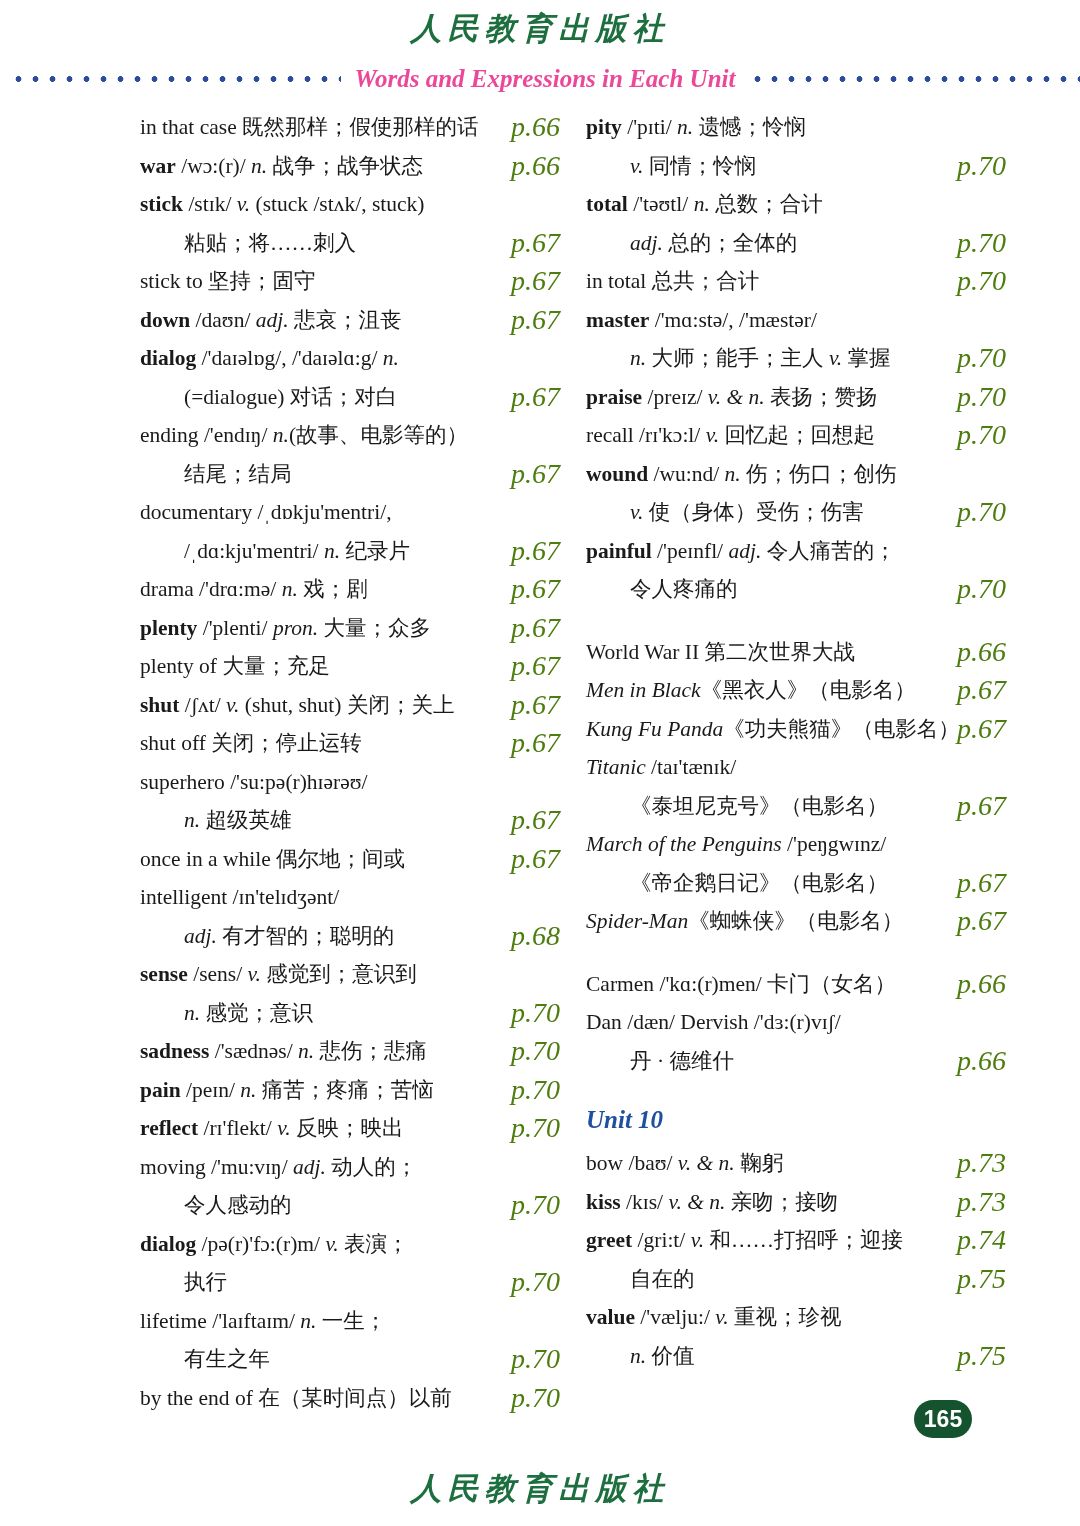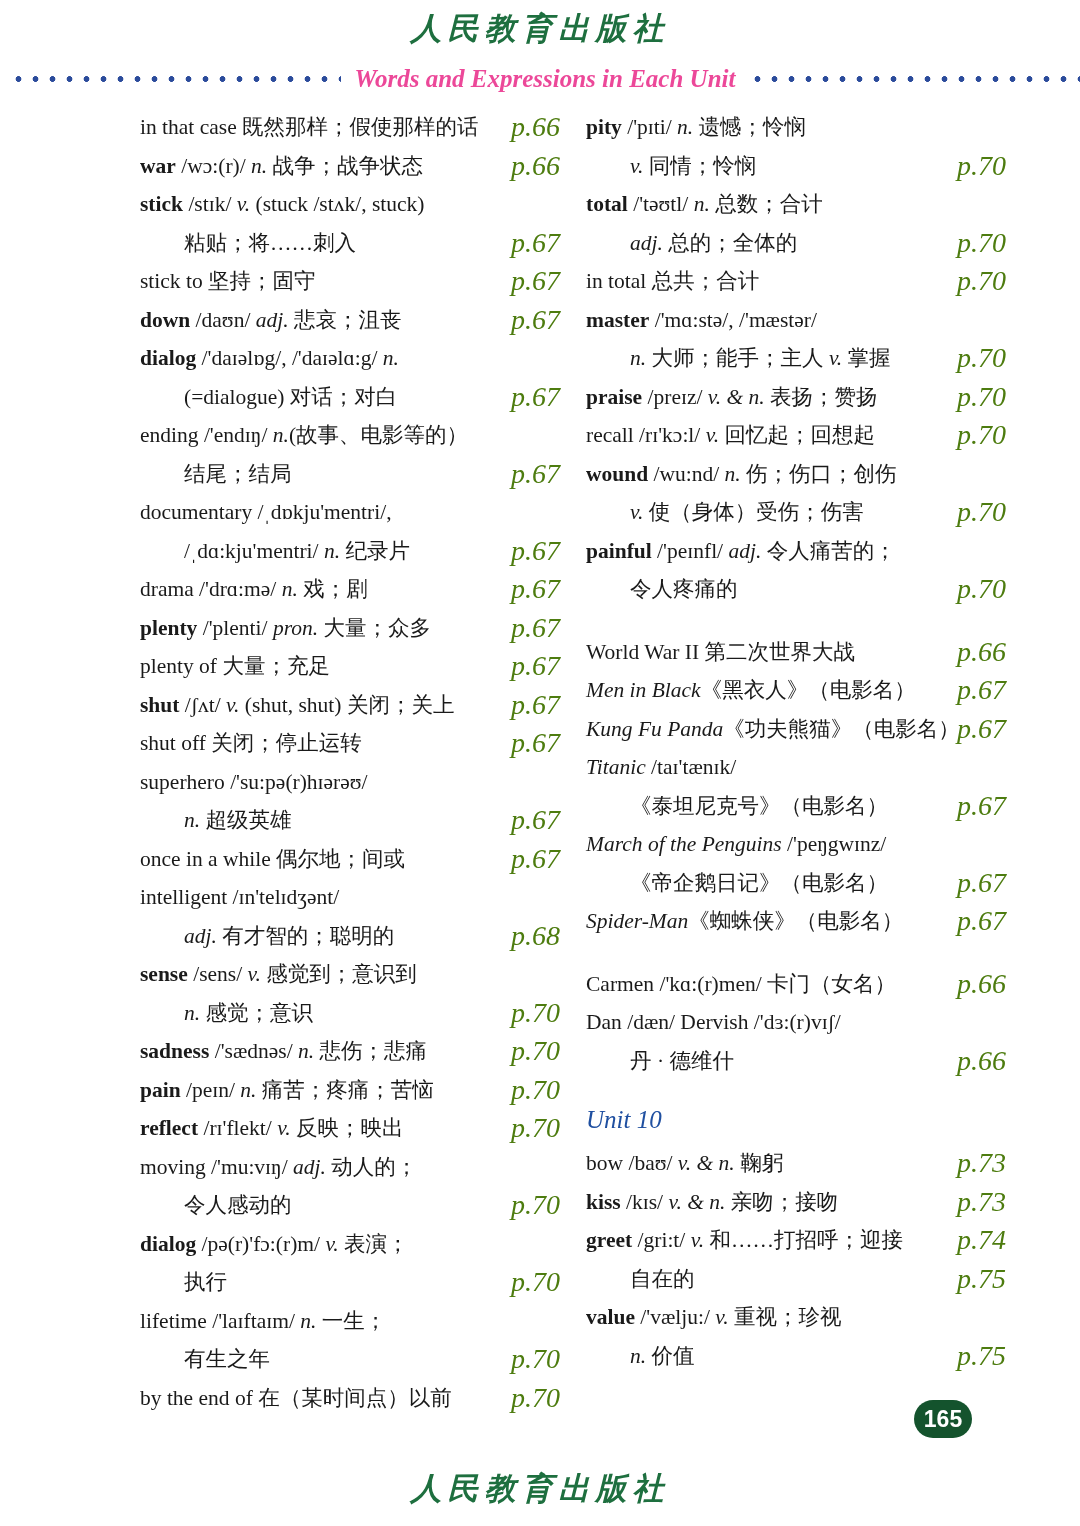--- a/index.html
+++ b/index.html
@@ -93,21 +93,21 @@
     color: #4d7c0f;
     white-space: nowrap;
     font-style: italic;
   }
   .entry.indent { padding-left: 44px; }
   .gap { height: 24px; }
   .gap-sm { height: 12px; }
 
   .unit-head {
     font-size: 25px;
-    font-weight: normal;
+    font-weight: bold;
     font-style: italic;
     color: #1f4fa0;
     line-height: 44px;
     margin-top: 6px;
     margin-bottom: 2px;
   }
 
   
   .page-badge {
     position: absolute;

